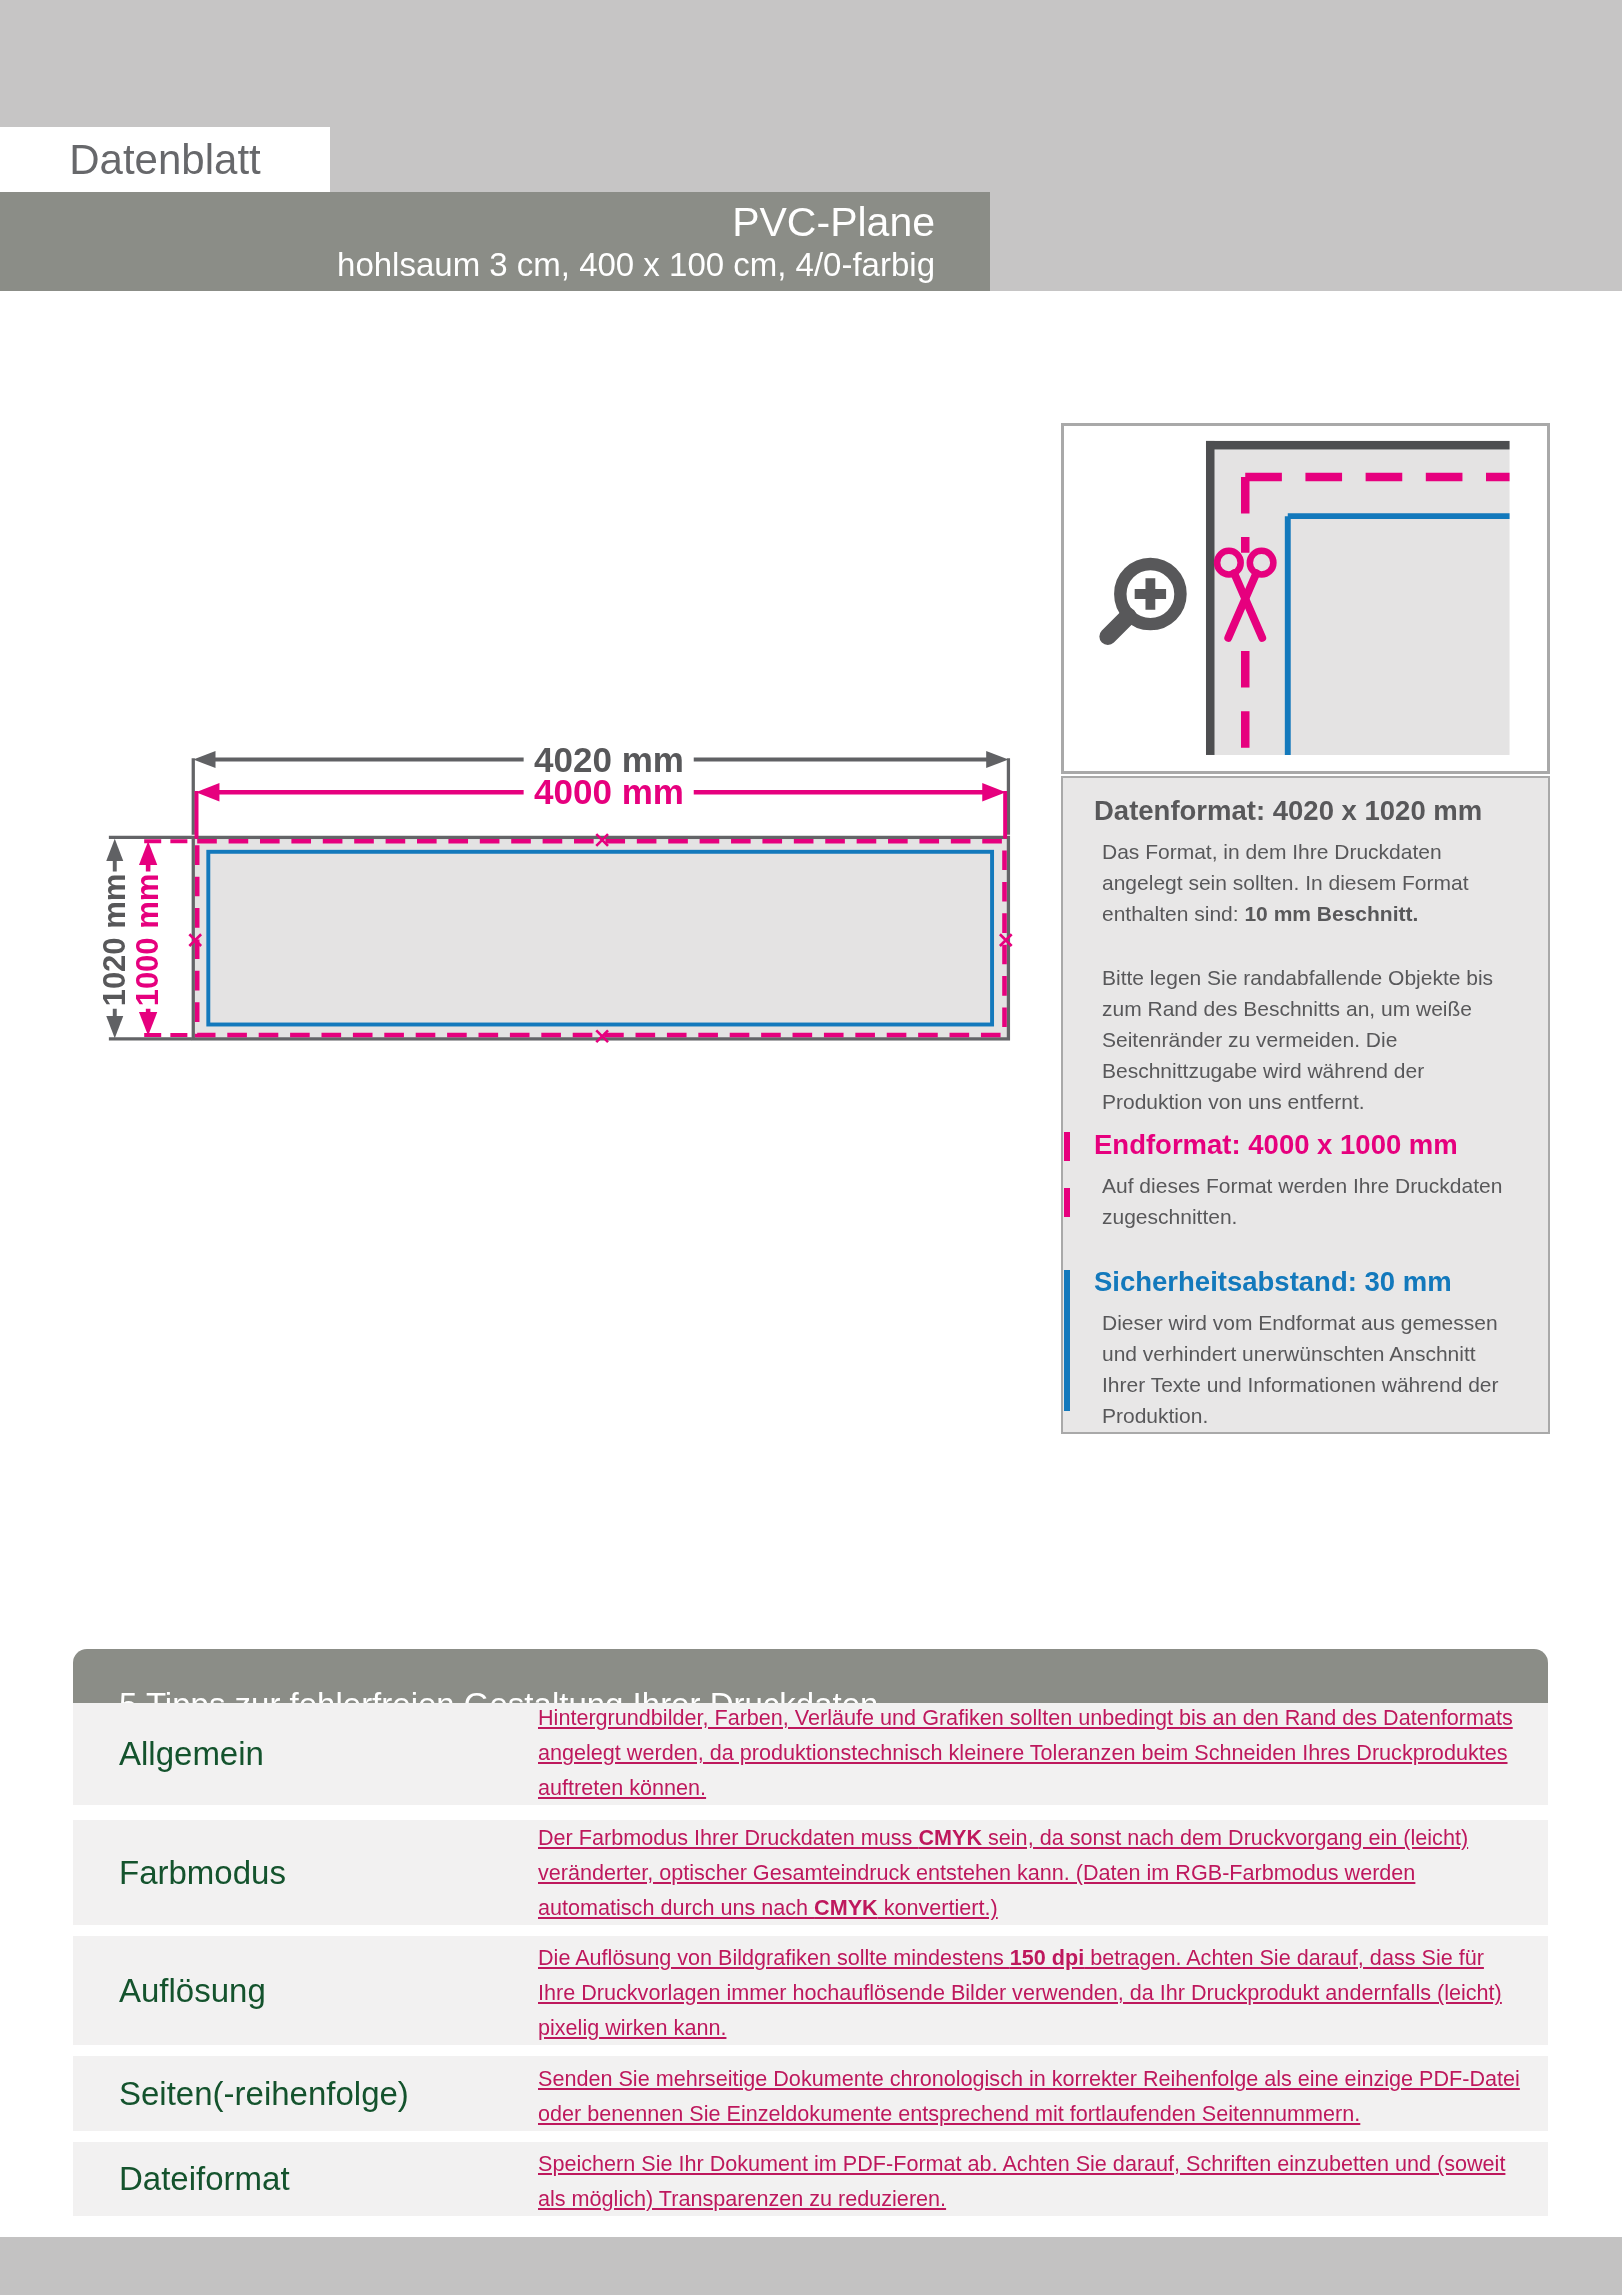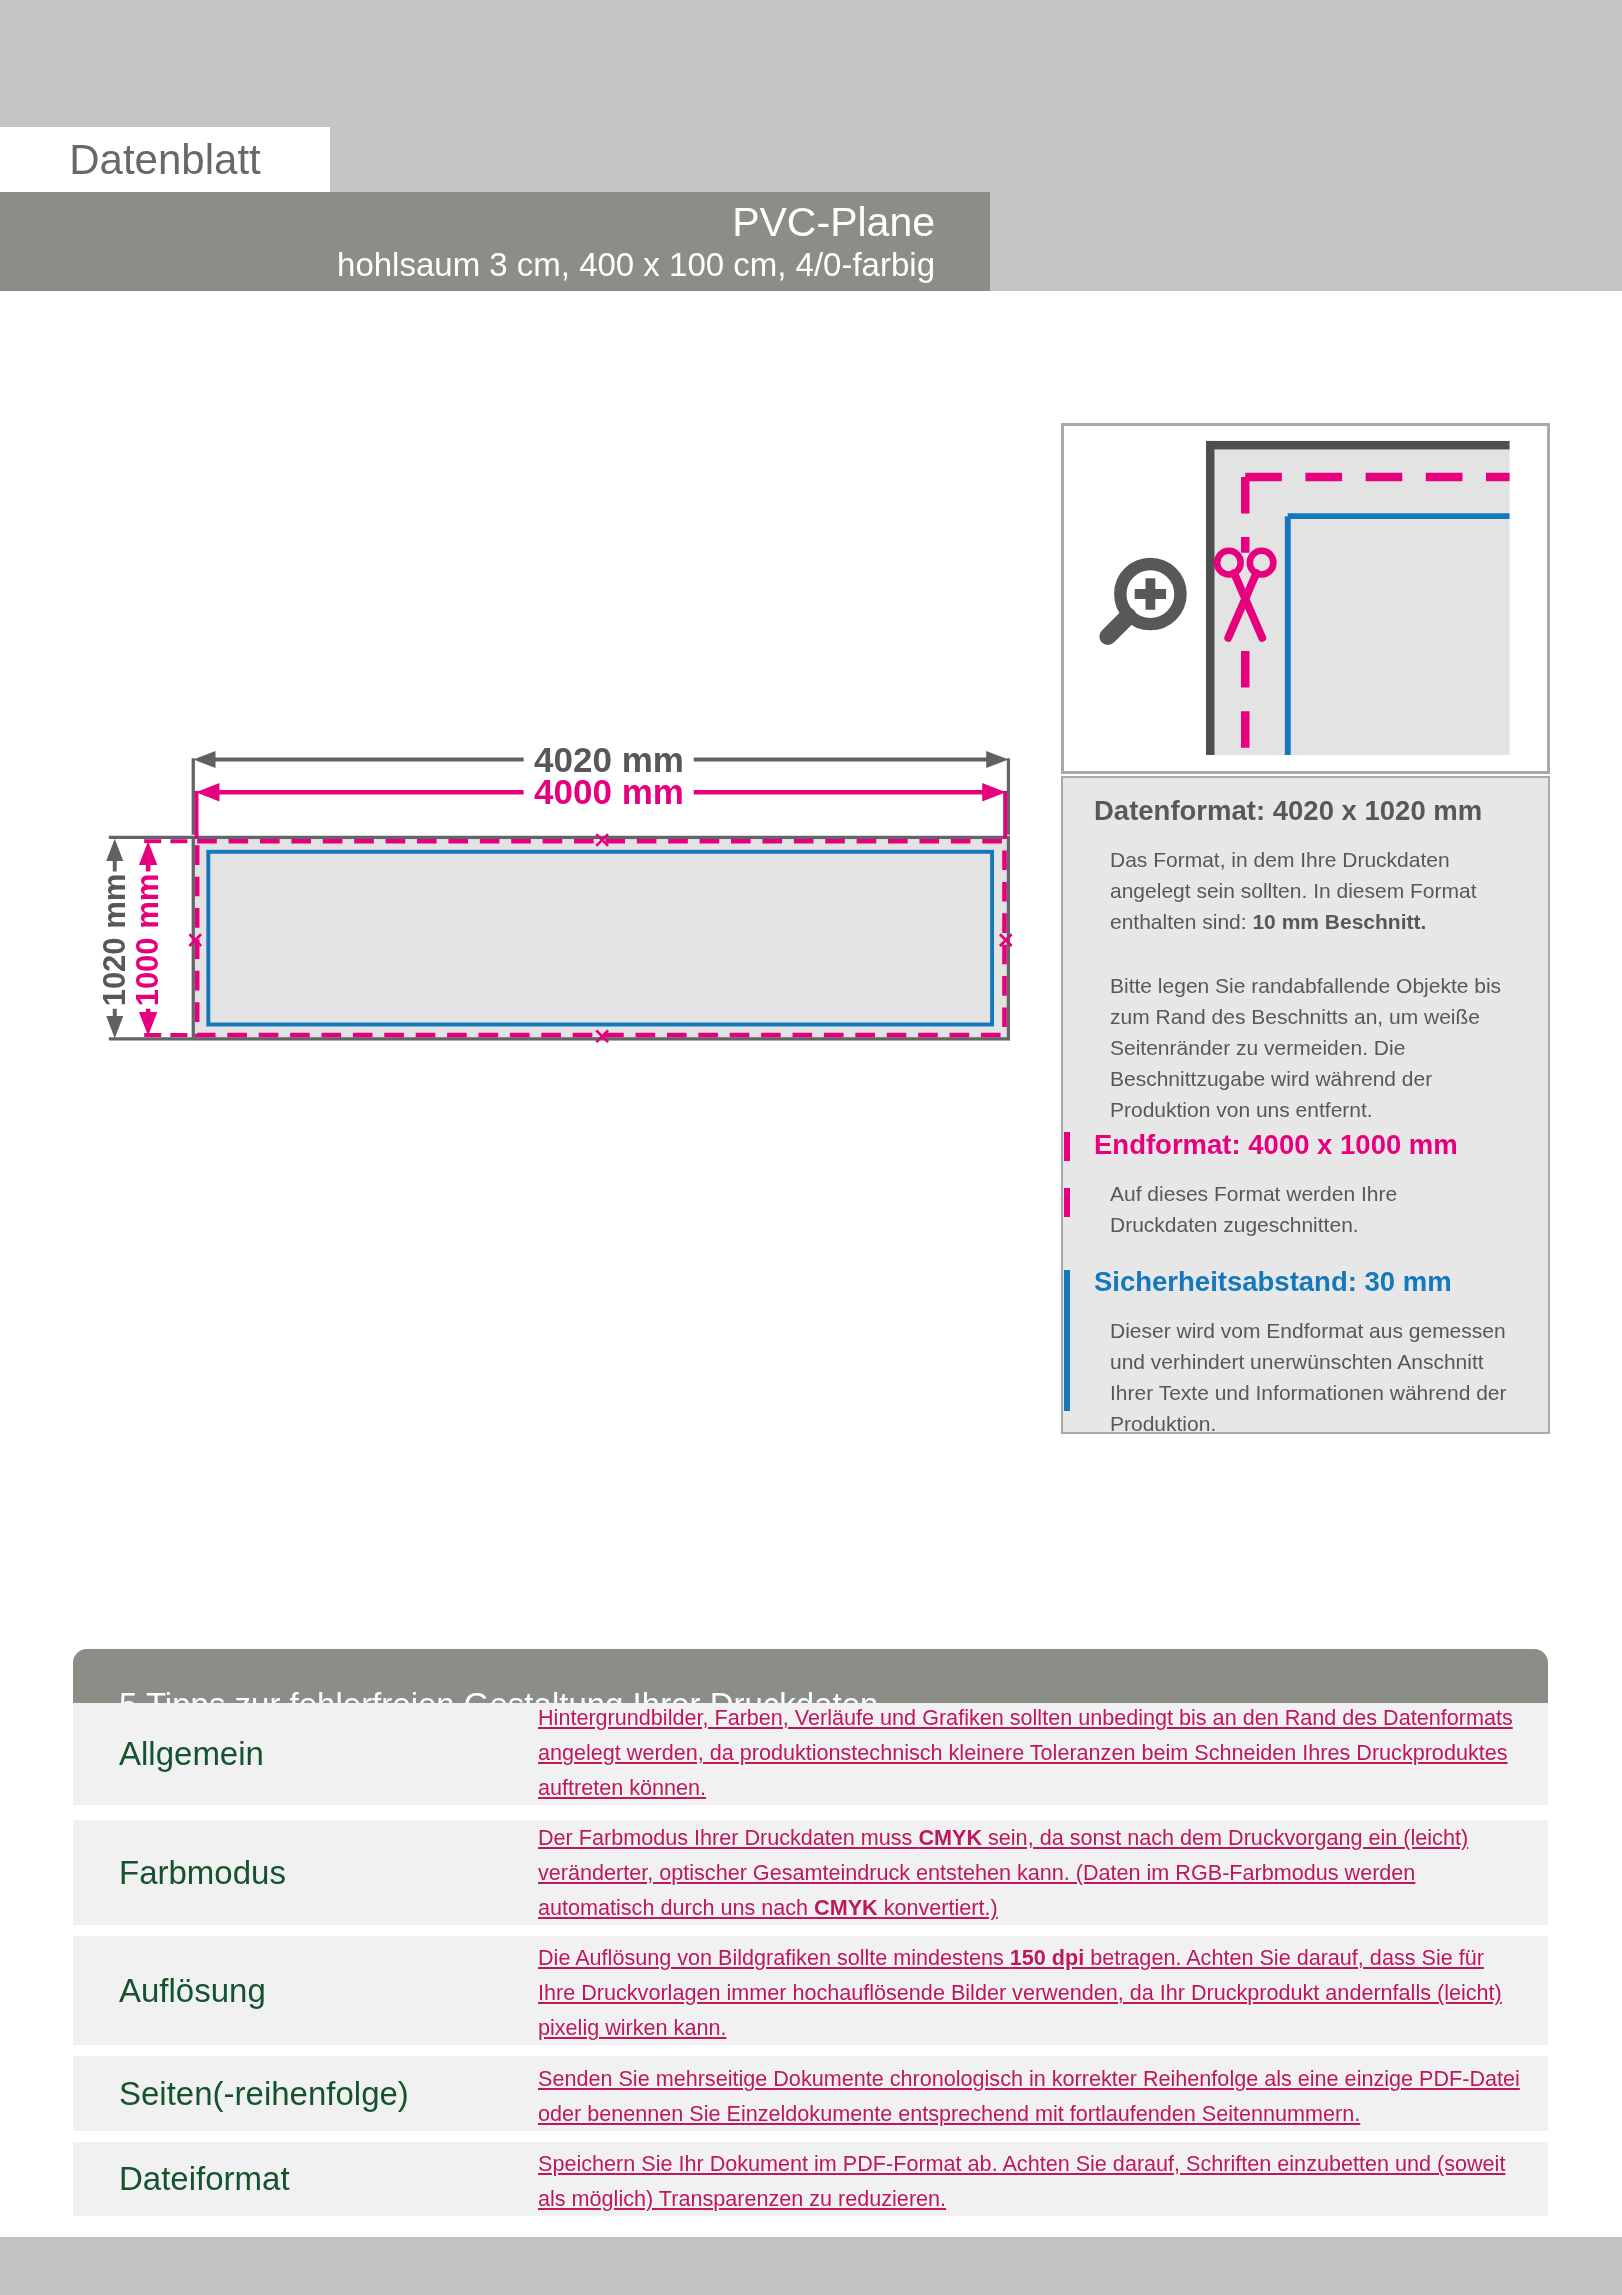--- a/index.html
+++ b/index.html
@@ -40,21 +40,21 @@
   
   .info-panel{
     position:absolute;left:1061px;top:776px;width:489px;height:658px;background:#e8e7e7;
     border:2.6px solid #a9a9a9;box-sizing:border-box;
   }
   .panel-block{position:absolute;left:31px;width:432px;}
   .panel-block.b1{top:15.7px;}
   .panel-block.b2{top:350px;}
   .panel-block.b3{top:487px;}
   .panel-h{font-size:27.5px;font-weight:bold;line-height:34px;margin:0 0 6.5px 0;}
-  .panel-p{font-size:21px;line-height:31px;margin:16px;}
+  .panel-p{font-size:21px;line-height:31px;margin:8px;}
   .panel-p + .panel-p{margin-top:33px;}
   .seg-bold{font-weight:bold;}
   .marker-bar{position:absolute;left:1.3px;width:5.9px;}
   .marker-bar.m1{top:354px;height:29px;background:#e6007e;}
   .marker-bar.m2{top:410px;height:29px;background:#e6007e;}
   .marker-bar.mb{top:492px;height:141px;background:#1379bc;}
 
   
   .tips-header{
     position:absolute;left:73px;top:1649px;width:1475px;height:75px;background:#8b8d87;

